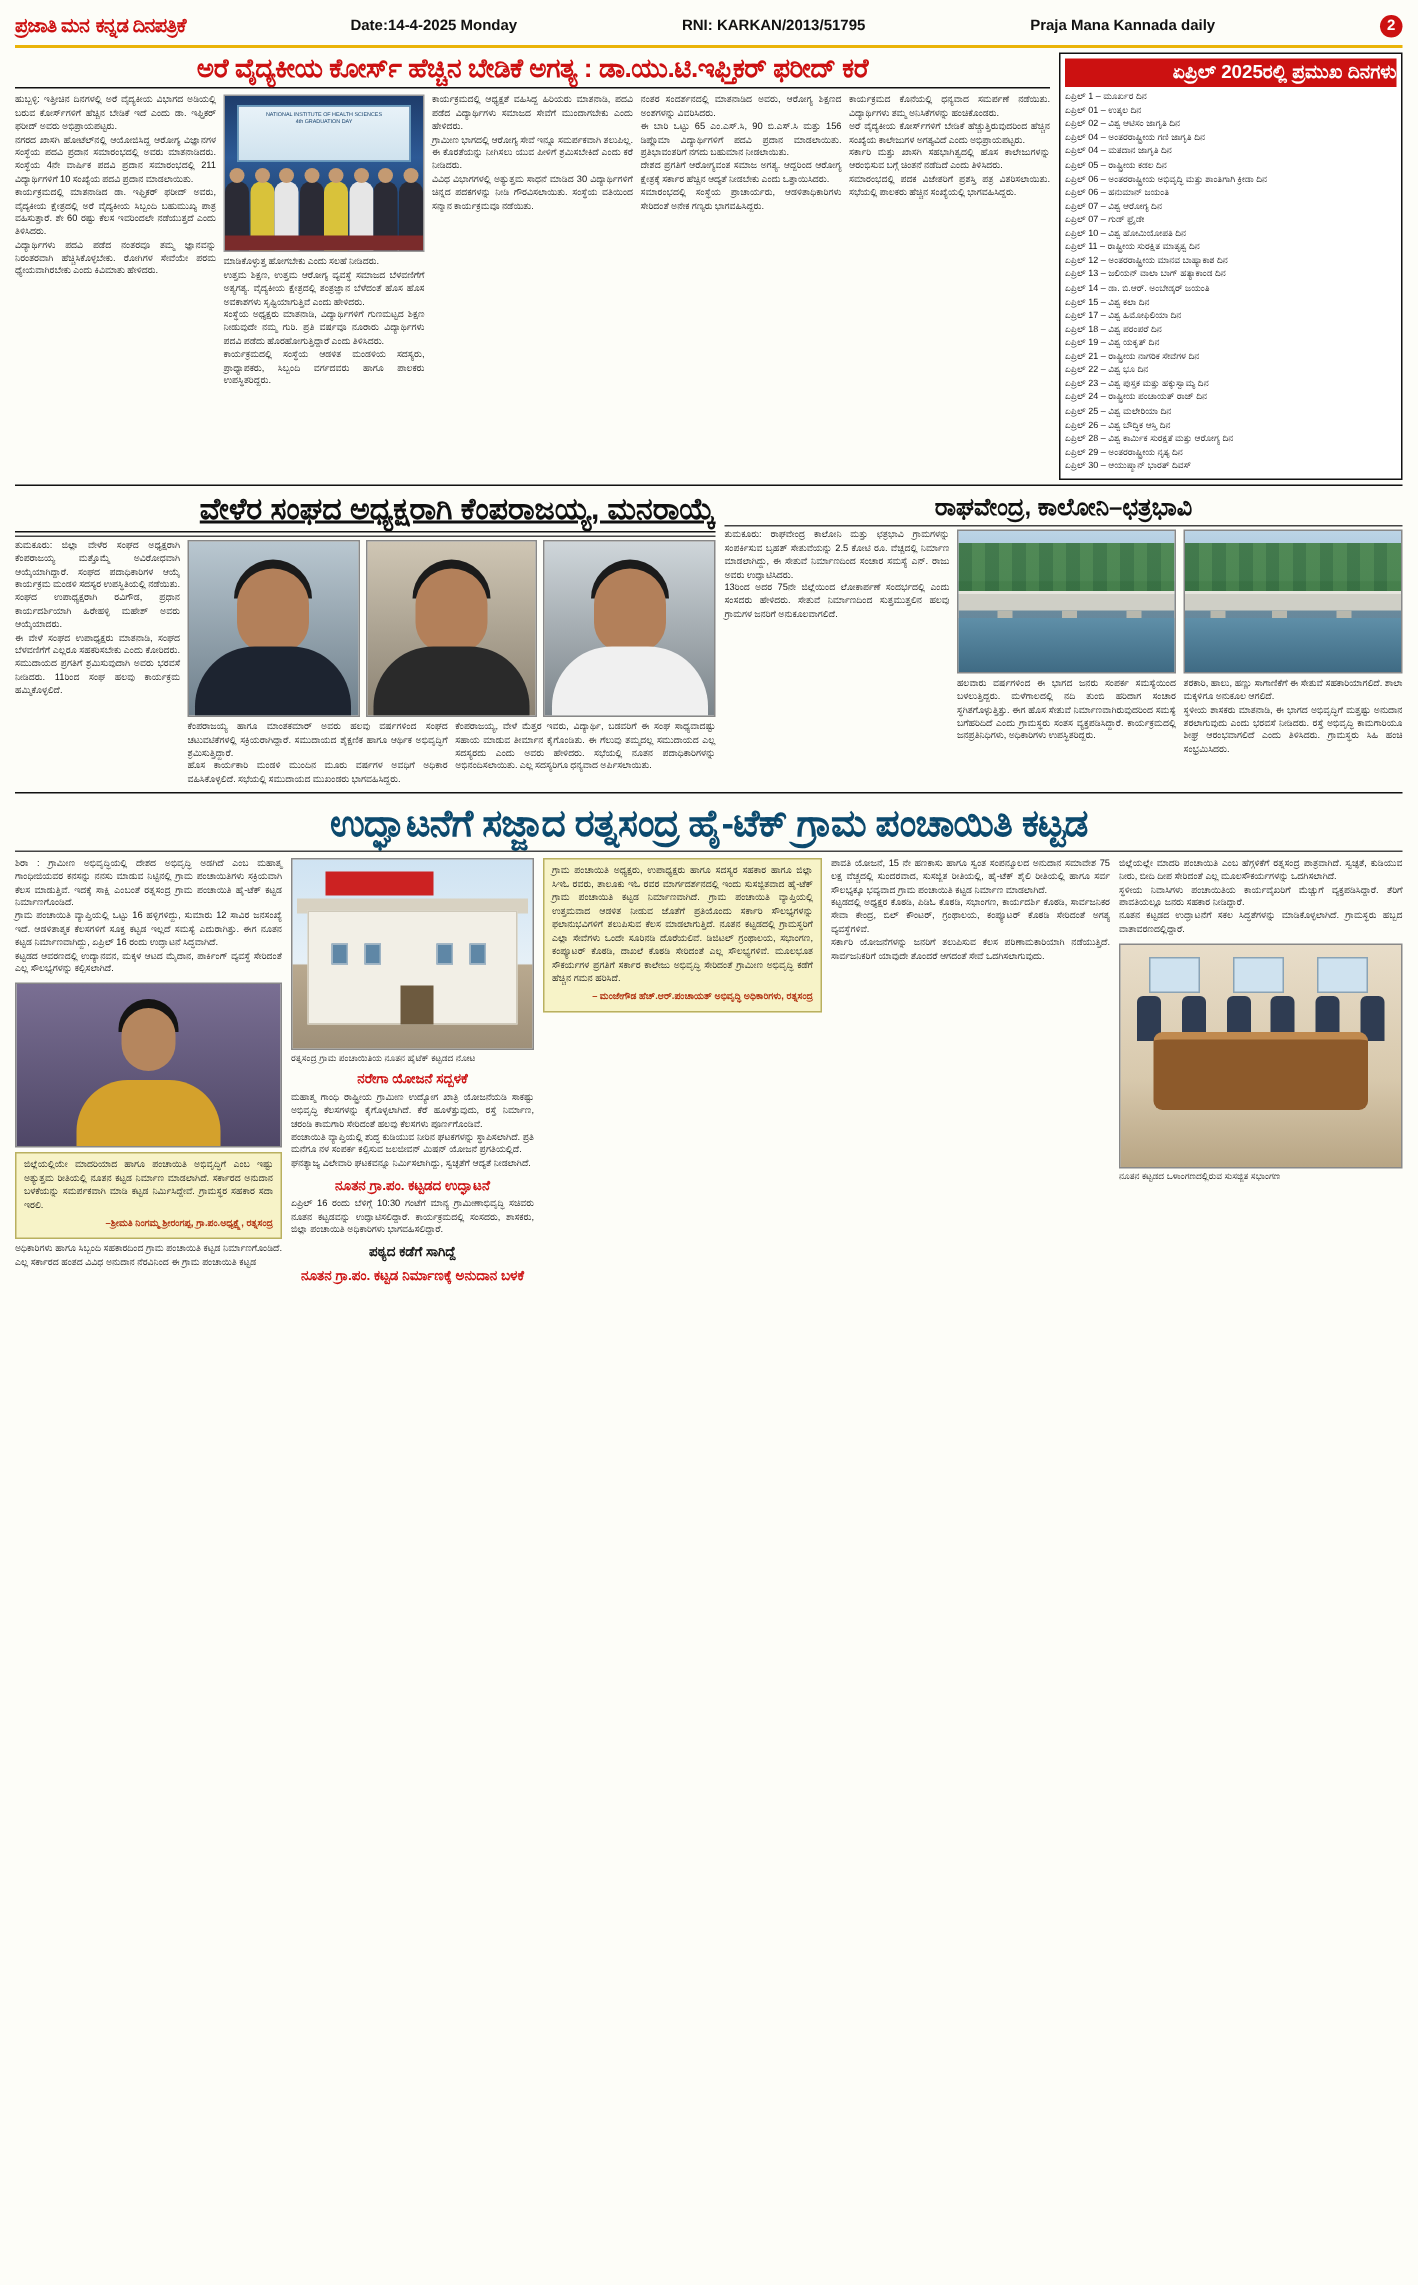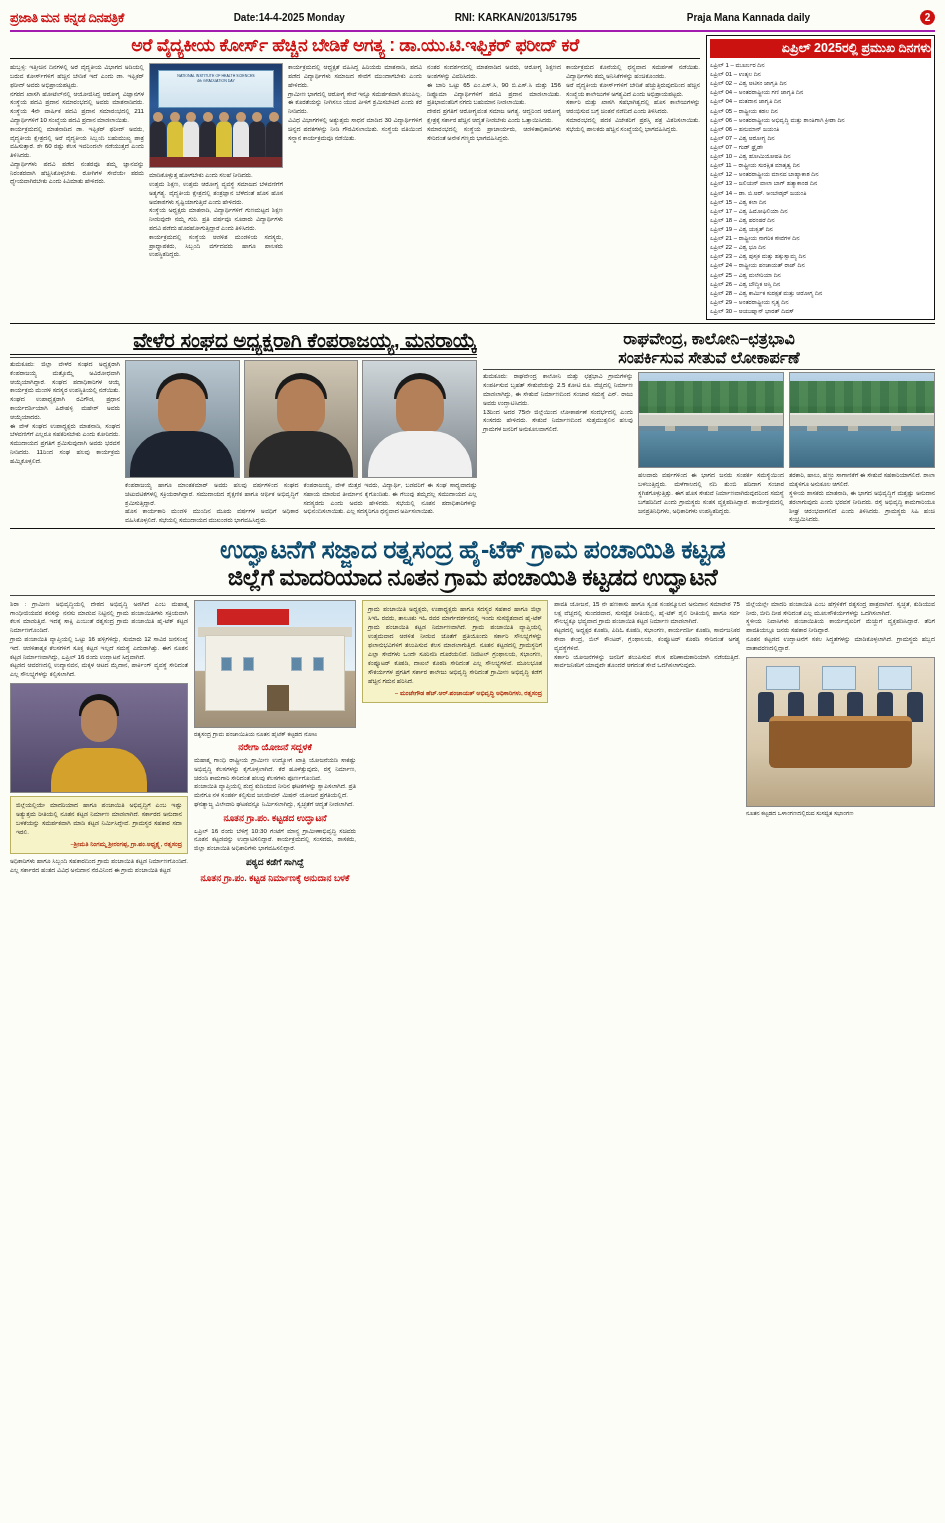--- a/index.html
+++ b/index.html
@@ -11,21 +11,21 @@
     font-family: "Liberation Sans", sans-serif;
     color: #111;
     position: relative;
     overflow: hidden;
   }
   .page { width:945px; height:1523px; padding: 8px 10px; position:relative; }
 
   
   .masthead {
     display:flex; align-items:center; justify-content:space-between;
-    border-bottom: 2px solid #a21caf; padding-bottom:4px; margin-bottom:3px;
+    border-bottom: 2px solid #eab308; padding-bottom:4px; margin-bottom:3px;
   }
   .logo { color:#cc1111; font-weight:bold; font-size:13px; letter-spacing:-0.5px; }
   .mh-date { font-size:10px; font-weight:bold; }
   .mh-rni { font-size:10px; font-weight:bold; }
   .mh-name { font-size:10px; font-weight:bold; }
   .pagenum {
     width:15px; height:15px; border-radius:50%; background:#cc1111; color:#fff;
     font-size:10px; font-weight:bold; display:flex; align-items:center; justify-content:center;
   }
   .headline-red {
@@ -291,21 +291,20 @@
             <div style="flex:1">
                 <div class="body-text" style="white-space:pre-line">ಕೆಂಪರಾಜಯ್ಯ, ವೇಳೆ ಮೆತ್ತರ ಇವರು, ವಿದ್ಯಾರ್ಥಿ, ಬಡವರಿಗೆ ಈ ಸಂಘ ಸಾಧ್ಯವಾದಷ್ಟು ಸಹಾಯ ಮಾಡುವ ತೀರ್ಮಾನ ಕೈಗೊಂಡಿತು. ಈ ಗೆಲುವು ತಮ್ಮದಲ್ಲ ಸಮುದಾಯದ ಎಲ್ಲ ಸದಸ್ಯರದು ಎಂದು ಅವರು ಹೇಳಿದರು. ಸಭೆಯಲ್ಲಿ ನೂತನ ಪದಾಧಿಕಾರಿಗಳನ್ನು ಅಭಿನಂದಿಸಲಾಯಿತು. ಎಲ್ಲ ಸದಸ್ಯರಿಗೂ ಧನ್ಯವಾದ ಅರ್ಪಿಸಲಾಯಿತು.</div>
               </div>
           </div>
         </div>
       </div>
     </div>
 
     <div class="mid-right">
       <div class="mid-head-red">ರಾಘವೇಂದ್ರ, ಕಾಲೋನಿ–ಛತ್ರಭಾವಿ</div>
-      <div class="mid-head-red">ಸಂಪರ್ಕಿಸುವ ಸೇತುವೆ ಲೋಕಾರ್ಪಣೆ</div>
       <div class="thin-rule"></div>
       <div style="display:flex;gap:5px;">
         <div style="width:150px;">
           <div class="body-text" style="white-space:pre-line">ತುಮಕೂರು: ರಾಘವೇಂದ್ರ ಕಾಲೋನಿ ಮತ್ತು ಛತ್ರಭಾವಿ ಗ್ರಾಮಗಳನ್ನು ಸಂಪರ್ಕಿಸುವ ಬೃಹತ್‌ ಸೇತುವೆಯನ್ನು 2.5 ಕೋಟಿ ರೂ. ವೆಚ್ಚದಲ್ಲಿ ನಿರ್ಮಾಣ ಮಾಡಲಾಗಿದ್ದು, ಈ ಸೇತುವೆ ನಿರ್ಮಾಣದಿಂದ ಸಂಚಾರ ಸಮಸ್ಯೆ ಎನ್‌. ರಾಜು ಅವರು ಉದ್ಘಾಟಿಸಿದರು.
 13ರಿಂದ ಅದರ 75ನೇ ಜಿಲ್ಲೆಯಿಂದ ಲೋಕಾರ್ಪಣೆ ಸಂದರ್ಭದಲ್ಲಿ ಎಂದು ಸಂಸದರು ಹೇಳಿದರು. ಸೇತುವೆ ನಿರ್ಮಾಣದಿಂದ ಸುತ್ತಮುತ್ತಲಿನ ಹಲವು ಗ್ರಾಮಗಳ ಜನರಿಗೆ ಅನುಕೂಲವಾಗಲಿದೆ.</div>
         </div>
         <div style="flex:1;">
           <div class="bridge-photos">
             <div class="bridge">
               <div class="trees"></div>
@@ -334,21 +333,20 @@
               </div>
           </div>
         </div>
       </div>
     </div>
   </div>
 
   <div class="rule"></div>
 
   <div class="big1">ಉದ್ಘಾಟನೆಗೆ ಸಜ್ಜಾದ ರತ್ನಸಂದ್ರ ಹೈ-ಟೆಕ್‌ ಗ್ರಾಮ ಪಂಚಾಯಿತಿ ಕಟ್ಟಡ</div>
-  <div class="big2">ಜಿಲ್ಲೆಗೆ ಮಾದರಿಯಾದ ನೂತನ ಗ್ರಾಮ ಪಂಚಾಯಿತಿ ಕಟ್ಟಡದ ಉದ್ಘಾಟನೆ</div>
   <div class="thin-rule" style="margin-top:4px;"></div>
 
   <div class="bottom-wrap">
 
     <div class="bcol" style="width:178px;">
       <div style="white-space:pre-line">ಶಿರಾ : ಗ್ರಾಮೀಣ ಅಭಿವೃದ್ಧಿಯಲ್ಲಿ ದೇಶದ ಅಭಿವೃದ್ಧಿ ಅಡಗಿದೆ ಎಂಬ ಮಹಾತ್ಮ ಗಾಂಧೀಜಿಯವರ ಕನಸನ್ನು ನನಸು ಮಾಡುವ ನಿಟ್ಟಿನಲ್ಲಿ ಗ್ರಾಮ ಪಂಚಾಯಿತಿಗಳು ಸಕ್ರಿಯವಾಗಿ ಕೆಲಸ ಮಾಡುತ್ತಿವೆ. ಇದಕ್ಕೆ ಸಾಕ್ಷಿ ಎಂಬಂತೆ ರತ್ನಸಂದ್ರ ಗ್ರಾಮ ಪಂಚಾಯಿತಿ ಹೈ-ಟೆಕ್‌ ಕಟ್ಟಡ ನಿರ್ಮಾಣಗೊಂಡಿದೆ.
 ಗ್ರಾಮ ಪಂಚಾಯಿತಿ ವ್ಯಾಪ್ತಿಯಲ್ಲಿ ಒಟ್ಟು 16 ಹಳ್ಳಿಗಳಿದ್ದು, ಸುಮಾರು 12 ಸಾವಿರ ಜನಸಂಖ್ಯೆ ಇದೆ. ಆಡಳಿತಾತ್ಮಕ ಕೆಲಸಗಳಿಗೆ ಸೂಕ್ತ ಕಟ್ಟಡ ಇಲ್ಲದೆ ಸಮಸ್ಯೆ ಎದುರಾಗಿತ್ತು. ಈಗ ನೂತನ ಕಟ್ಟಡ ನಿರ್ಮಾಣವಾಗಿದ್ದು, ಏಪ್ರಿಲ್‌ 16 ರಂದು ಉದ್ಘಾಟನೆ ಸಿದ್ಧವಾಗಿದೆ.
 ಕಟ್ಟಡದ ಆವರಣದಲ್ಲಿ ಉದ್ಯಾನವನ, ಮಕ್ಕಳ ಆಟದ ಮೈದಾನ, ಪಾರ್ಕಿಂಗ್‌ ವ್ಯವಸ್ಥೆ ಸೇರಿದಂತೆ ಎಲ್ಲ ಸೌಲಭ್ಯಗಳನ್ನು ಕಲ್ಪಿಸಲಾಗಿದೆ.</div>
       <div class="lady" style="margin-top:4px;">
         <div class="hair"></div>

